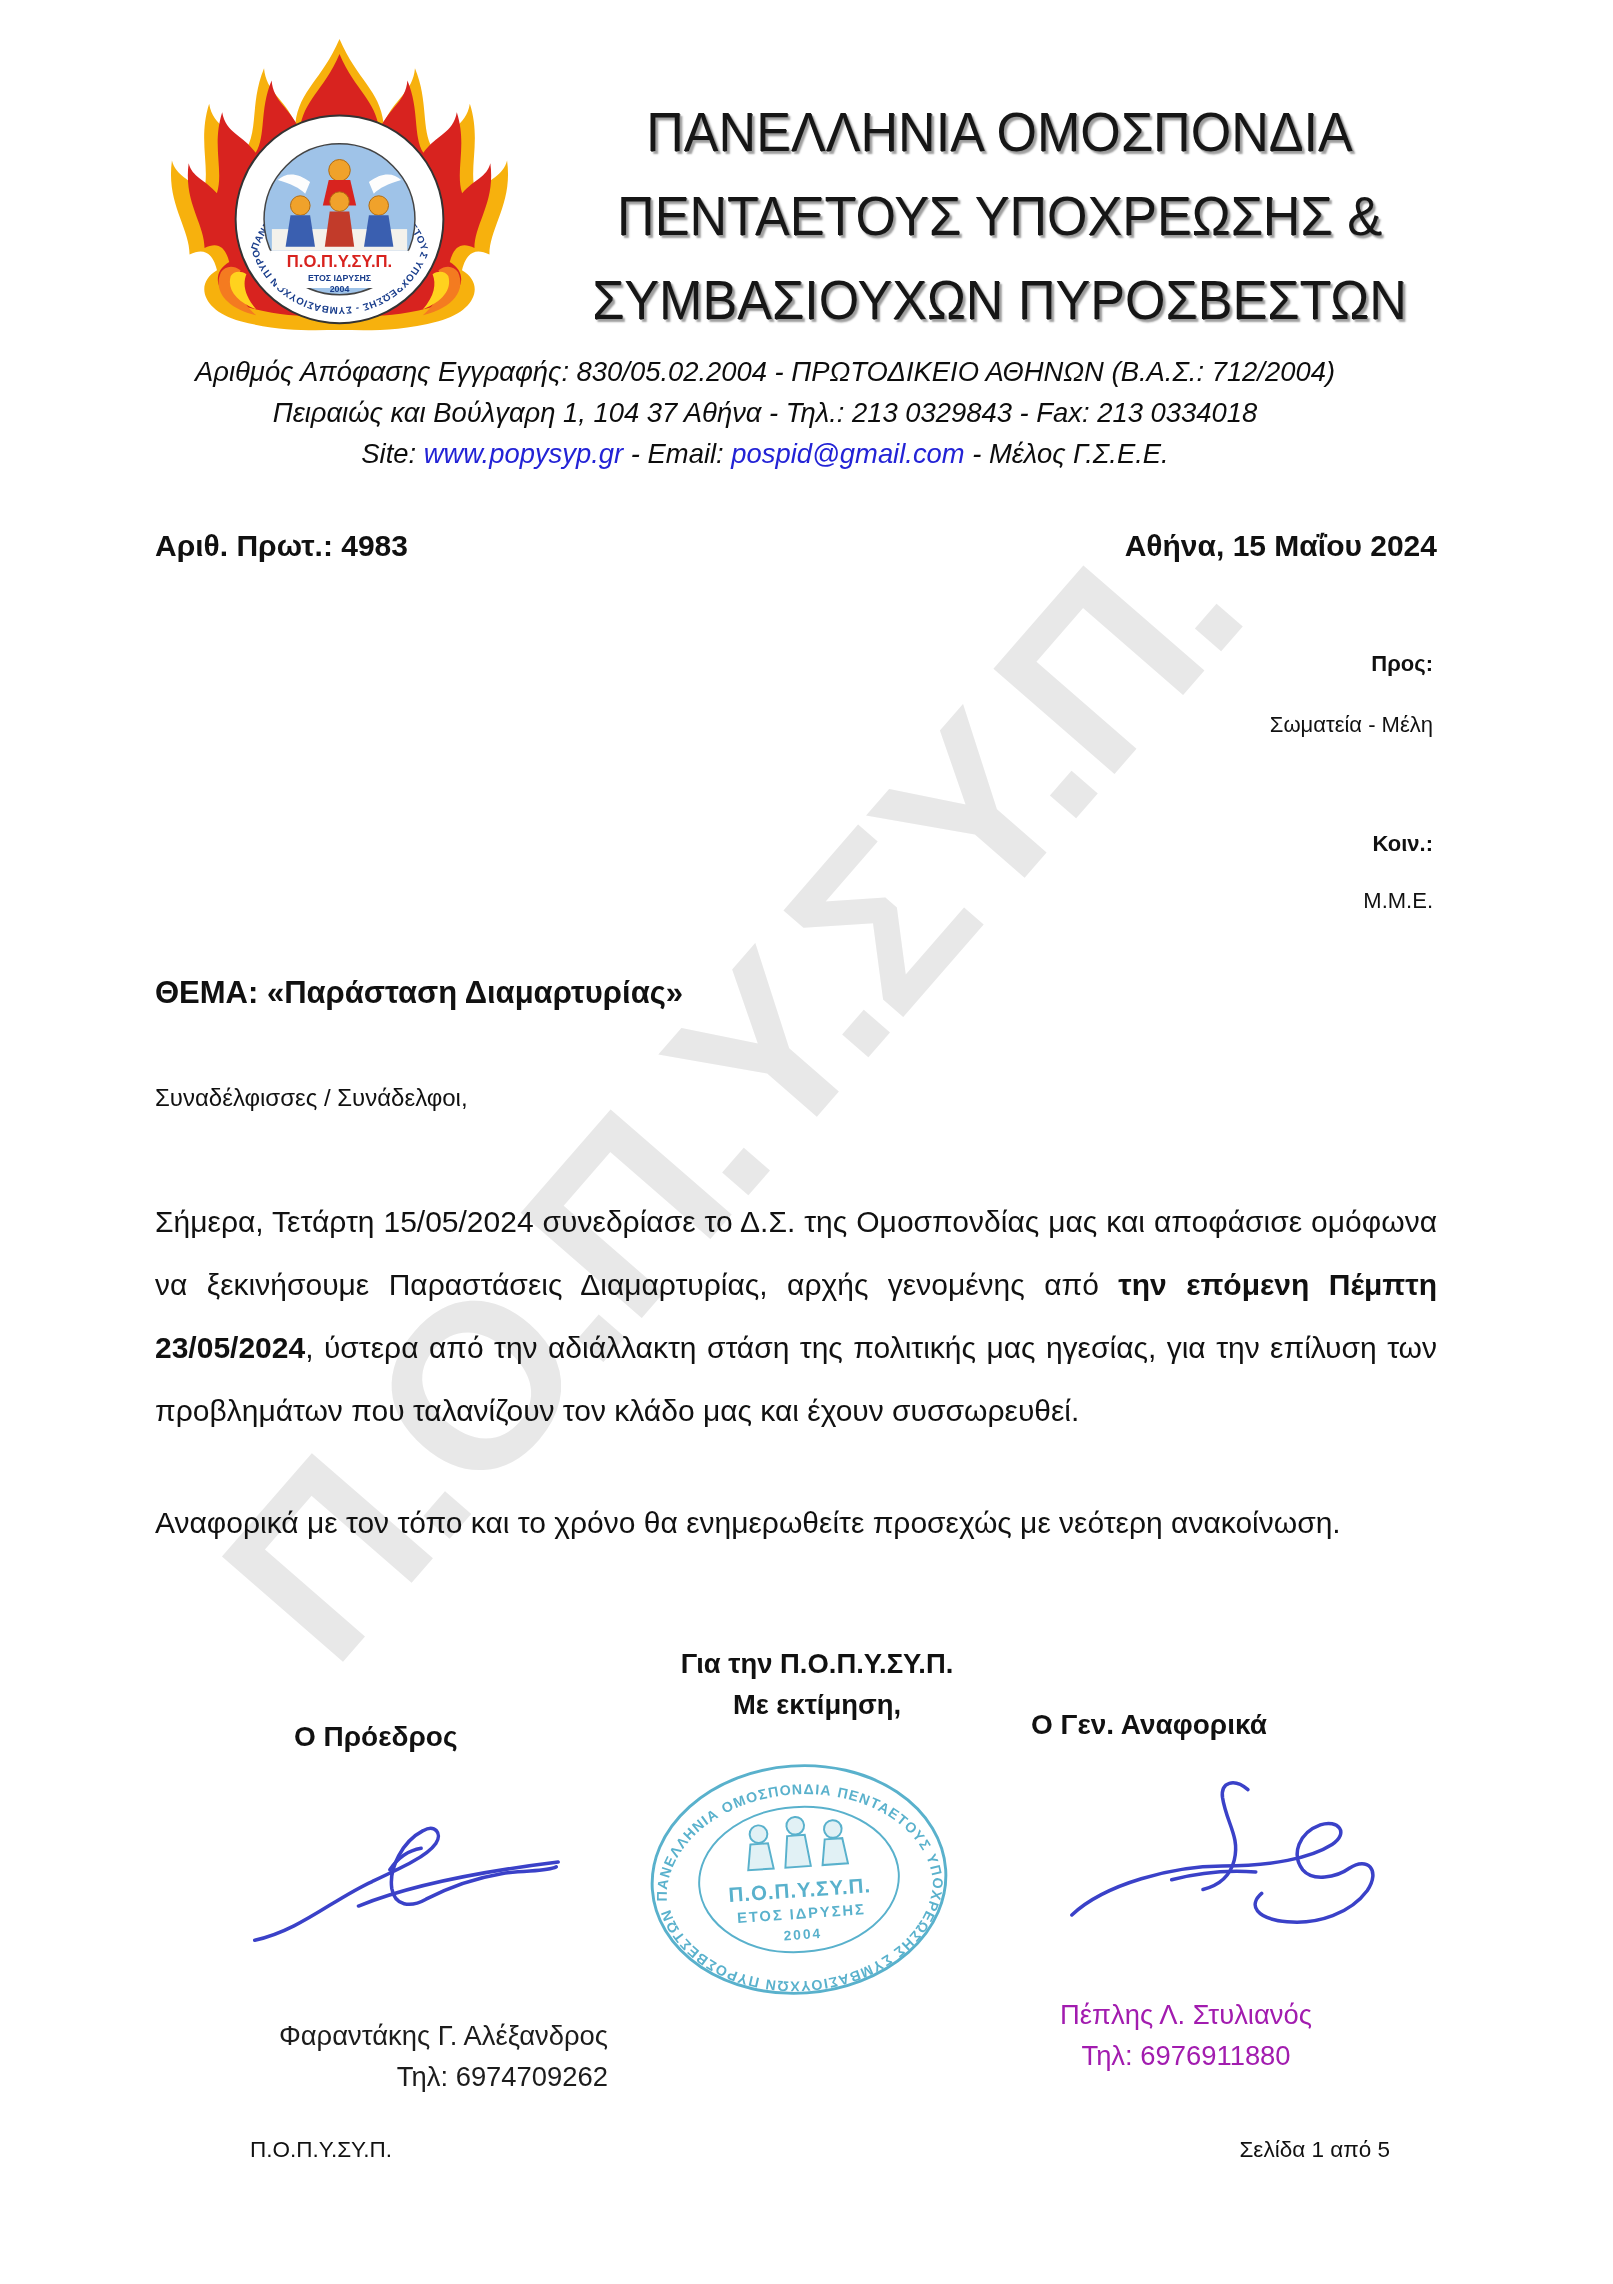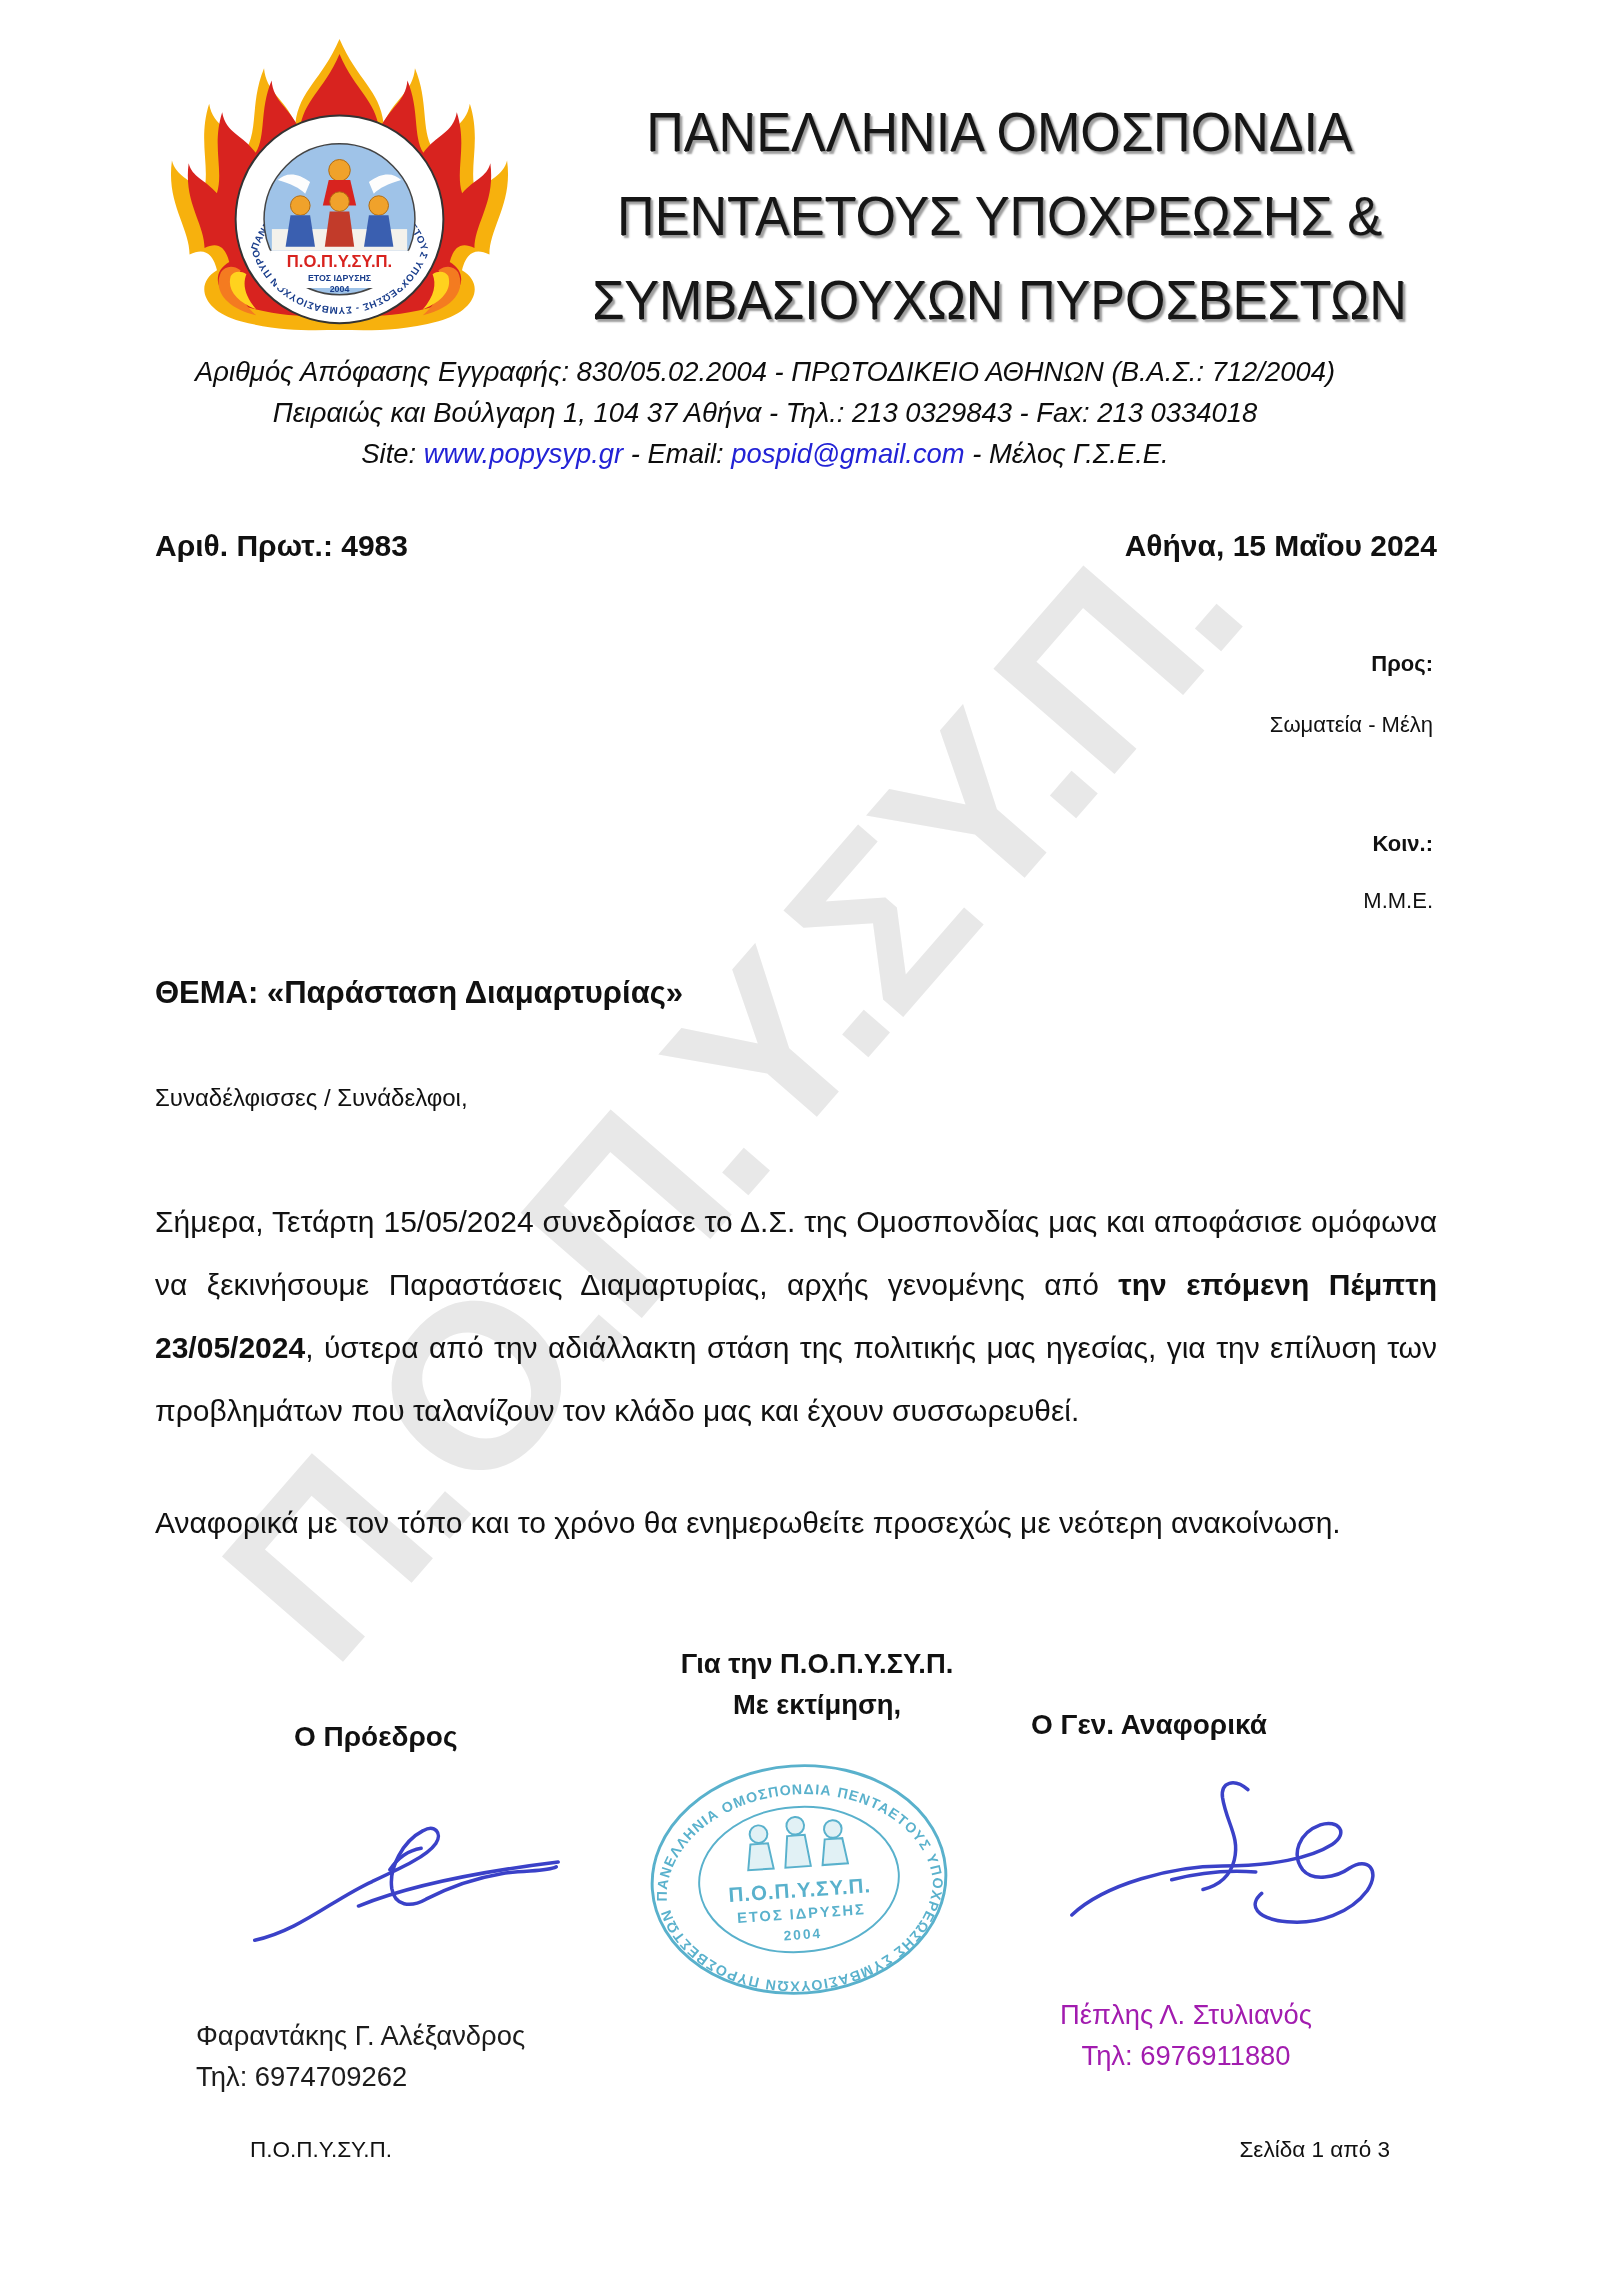--- a/index.html
+++ b/index.html
@@ -55,21 +55,21 @@
   .salutation{position:absolute;left:155px;top:1084px;font-size:24px;z-index:2;text-align:center;}
   .para1{
     position:absolute;left:155px;top:1190px;width:1282px;z-index:2;
     font-size:30px;line-height:63px;text-align:justify;
   }
   .para2{position:absolute;left:155px;top:1506px;width:1282px;font-size:30px;z-index:2;}
   
   .regards{position:absolute;left:562px;top:1643px;width:510px;text-align:center;font-size:27.4px;font-weight:bold;line-height:41px;z-index:2;}
   .pres-title{position:absolute;left:294px;top:1721px;font-size:28px;font-weight:bold;z-index:2;}
   .sec-title{position:absolute;left:1031px;top:1709px;font-size:28px;font-weight:bold;z-index:2;}
-  .pres-block{position:absolute;left:196px;top:2015px;width:412px;text-align:left;font-size:27.4px;line-height:41px;z-index:2;color:#1c1c1c;}
+  .pres-block{position:absolute;left:196px;top:2015px;width:412px;text-align:right;font-size:27.4px;line-height:41px;z-index:2;color:#1c1c1c;}
   .sec-block{position:absolute;left:990px;top:1994px;width:392px;text-align:center;font-size:27.4px;line-height:41px;z-index:2;color:#a21caf;}
   
   .stamp{position:absolute;left:642px;top:1757px;width:314px;height:245px;z-index:3;opacity:.85;transform:rotate(-4deg);}
   .sig-left{position:absolute;left:243px;top:1811px;width:323px;height:147px;z-index:4;}
   .sig-right{position:absolute;left:1054px;top:1776px;width:338px;height:181px;z-index:4;}
   
   .footer-left{position:absolute;left:250px;top:2137px;font-size:22.5px;z-index:2;}
   .footer-right{position:absolute;right:223px;top:2137px;font-size:22.5px;z-index:2;}
 </style>
 </head>
@@ -220,16 +220,16 @@
   <div class="pres-block">
     <div>Φαραντάκης Γ. Αλέξανδρος</div>
     <div>Τηλ: 6974709262</div>
   </div>
   <div class="sec-block">
     <div>Πέπλης Λ. Στυλιανός</div>
     <div>Τηλ: 6976911880</div>
   </div>
 
   <div class="footer-left">Π.Ο.Π.Υ.ΣΥ.Π.</div>
-  <div class="footer-right">Σελίδα 1 από 3</div>
+  <div class="footer-right">Σελίδα 1 από 5</div>
 
 </div>
 
 
 </body></html>

